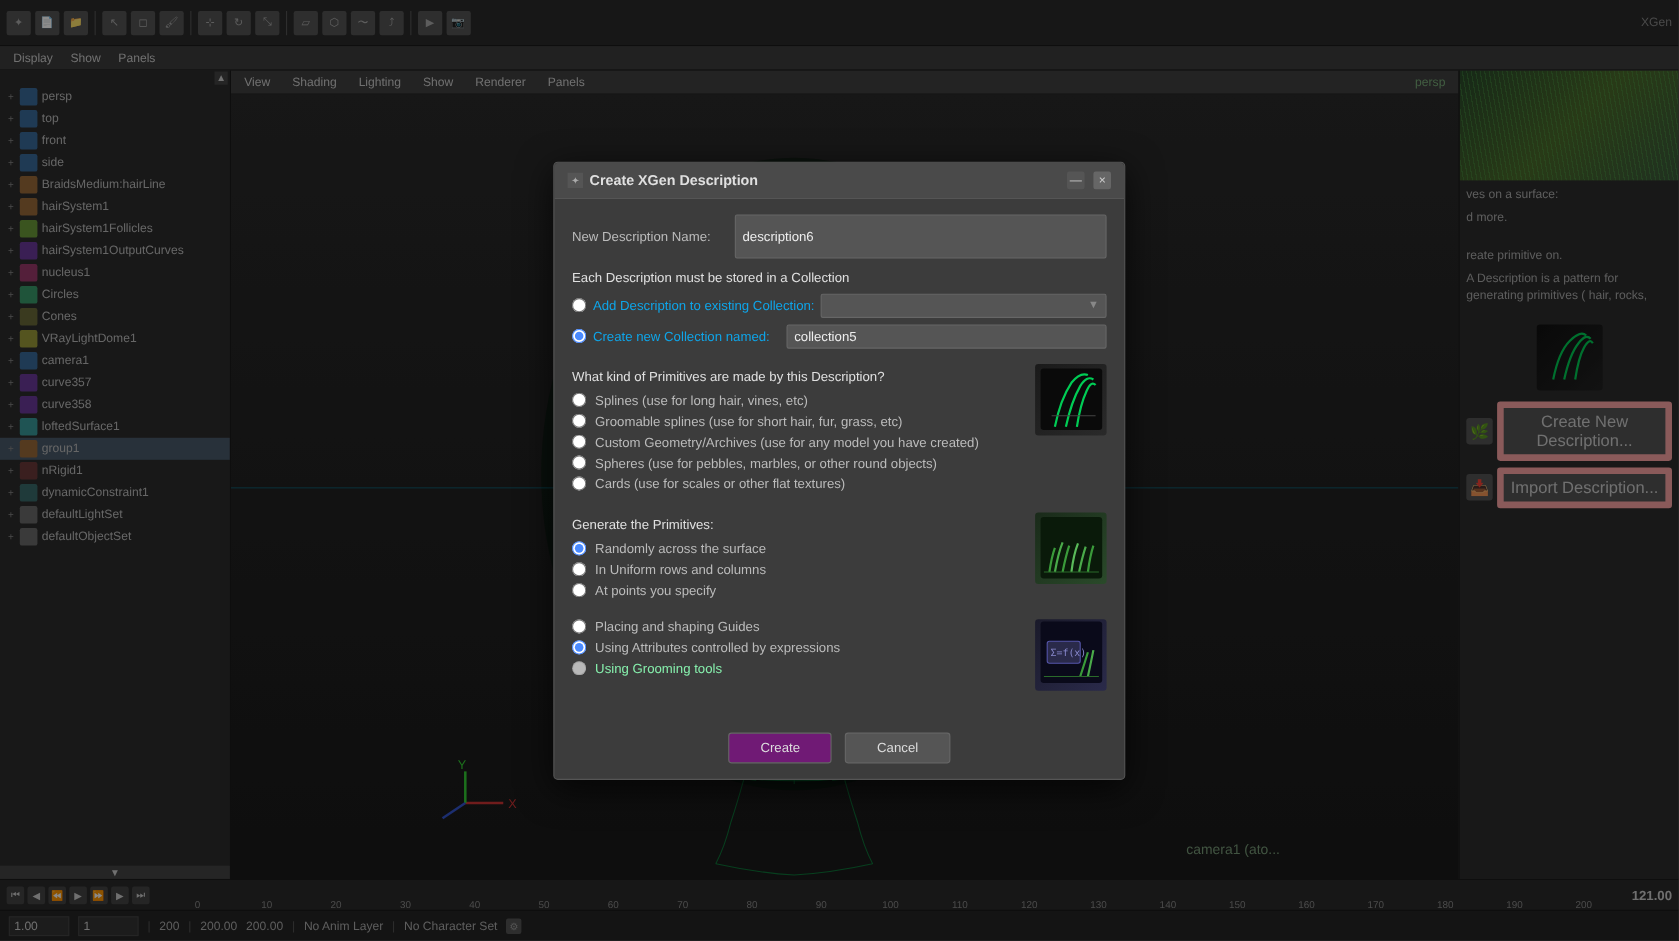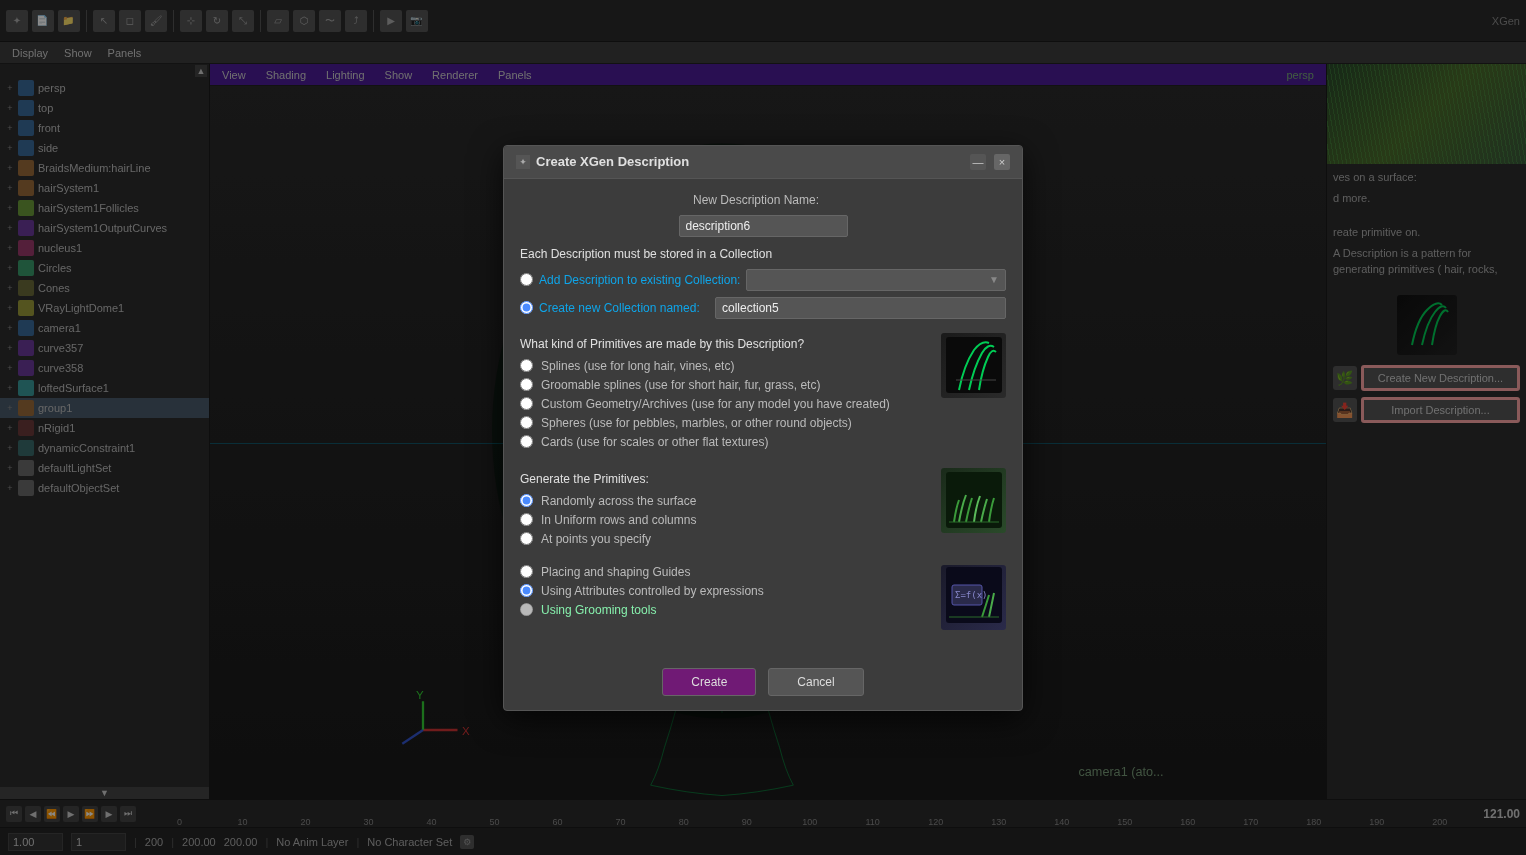--- a/index.html
+++ b/index.html
@@ -99,21 +99,21 @@
     }
 
     
     #viewport {
       flex: 1;
       background: #1a1a1a;
       position: relative;
       overflow: hidden;
     }
     #viewport-menu {
-      background: #4c1d95;
+      background: #404040;
       height: 22px;
       display: flex;
       align-items: center;
       padding: 0 6px;
       gap: 8px;
       border-bottom: 1px solid #222;
       font-size: 11px;
     }
     #viewport-canvas {
       width: 100%;
@@ -177,26 +177,26 @@
     .rp-icon {
       width: 24px; height: 24px;
       background: #555;
       border-radius: 3px;
       display: flex; align-items: center; justify-content: center;
       font-size: 14px;
     }
     .rp-button {
       flex: 1;
       background: #555;
-      border: 3px solid #fca5a5;
+      border: 6px solid #fca5a5;
       color: #ccc;
       padding: 4px 6px;
       border-radius: 3px;
       cursor: pointer;
-      font-size: 11px;
+      font-size: 15px;
       text-align: center;
     }
 
     
     #bottom-timeline {
       height: 28px;
       background: #2b2b2b;
       border-top: 1px solid #1a1a1a;
       display: flex;
       align-items: center;
@@ -303,21 +303,20 @@
       display: flex; gap: 4px; align-items: center;
     }
     #dialog-body {
       padding: 14px 16px;
     }
     .dialog-row {
       display: flex;
       align-items: center;
       margin-bottom: 10px;
       gap: 8px;
-      flex-direction: column;
     }
     .dialog-label {
       color: #bbb;
       font-size: 12px;
       min-width: 140px;
     }
     .dialog-input {
       flex: 1;
       background: #555;
       border: 1px solid #666;

